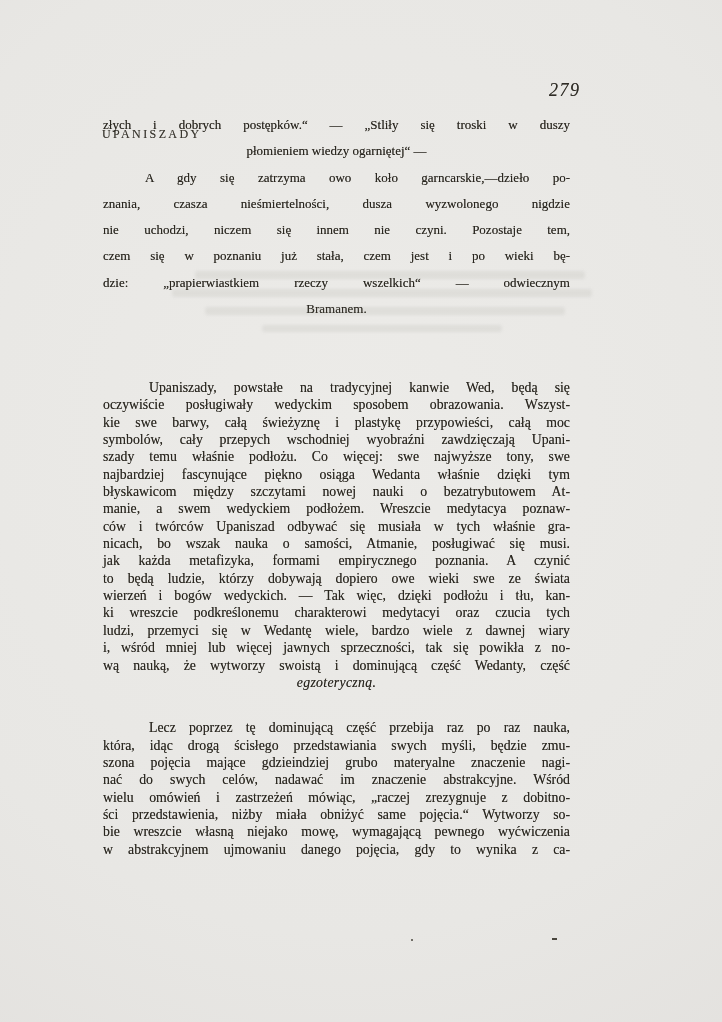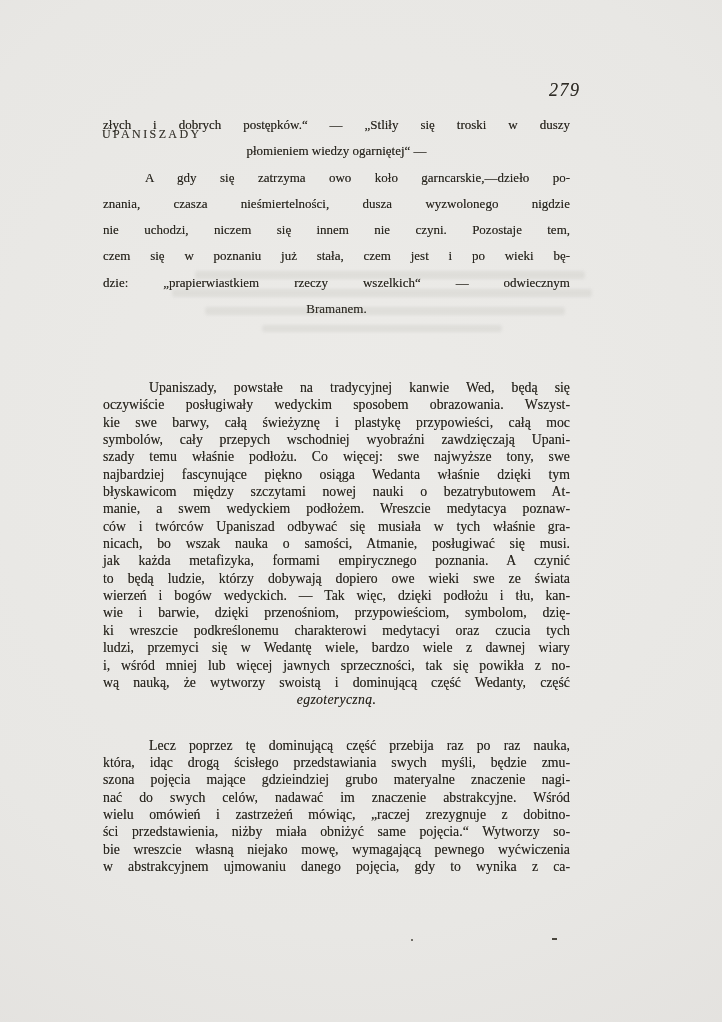--- a/index.html
+++ b/index.html
@@ -107,21 +107,20 @@
       <div class="line j">symbolów, cały przepych wschodniej wyobraźni zawdzięczają Upani-</div>
       <div class="line j">szady temu właśnie podłożu. Co więcej: swe najwyższe tony, swe</div>
       <div class="line j">najbardziej fascynujące piękno osiąga Wedanta właśnie dzięki tym</div>
       <div class="line j">błyskawicom między szczytami nowej nauki o bezatrybutowem At-</div>
       <div class="line j">manie, a swem wedyckiem podłożem. Wreszcie medytacya poznaw-</div>
       <div class="line j">ców i twórców Upaniszad odbywać się musiała w tych właśnie gra-</div>
       <div class="line j">nicach, bo wszak nauka o samości, Atmanie, posługiwać się musi.</div>
       <div class="line j">jak każda metafizyka, formami empirycznego poznania. A czynić</div>
       <div class="line j">to będą ludzie, którzy dobywają dopiero owe wieki swe ze świata</div>
       <div class="line j">wierzeń i bogów wedyckich. — Tak więc, dzięki podłożu i tłu, kan-</div>
-      <div class="line j">wie i barwie, dzięki przenośniom, przypowieściom, symbolom, dzię-</div>
       <div class="line j">ki wreszcie podkreślonemu charakterowi medytacyi oraz czucia tych</div>
       <div class="line j">ludzi, przemyci się w Wedantę wiele, bardzo wiele z dawnej wiary</div>
       <div class="line j">i, wśród mniej lub więcej jawnych sprzeczności, tak się powikła z no-</div>
       <div class="line j">wą nauką, że wytworzy swoistą i dominującą część Wedanty, część</div>
       <div class="line it">egzoteryczną.</div>
       <div class="line j ind">Lecz poprzez tę dominującą część przebija raz po raz nauka,</div>
       <div class="line j">która, idąc drogą ścisłego przedstawiania swych myśli, będzie zmu-</div>
       <div class="line j">szona pojęcia mające gdzieindziej grubo materyalne znaczenie nagi-</div>
       <div class="line j">nać do swych celów, nadawać im znaczenie abstrakcyjne. Wśród</div>
       <div class="line j">wielu omówień i zastrzeżeń mówiąc, „raczej zrezygnuje z dobitno-</div>

